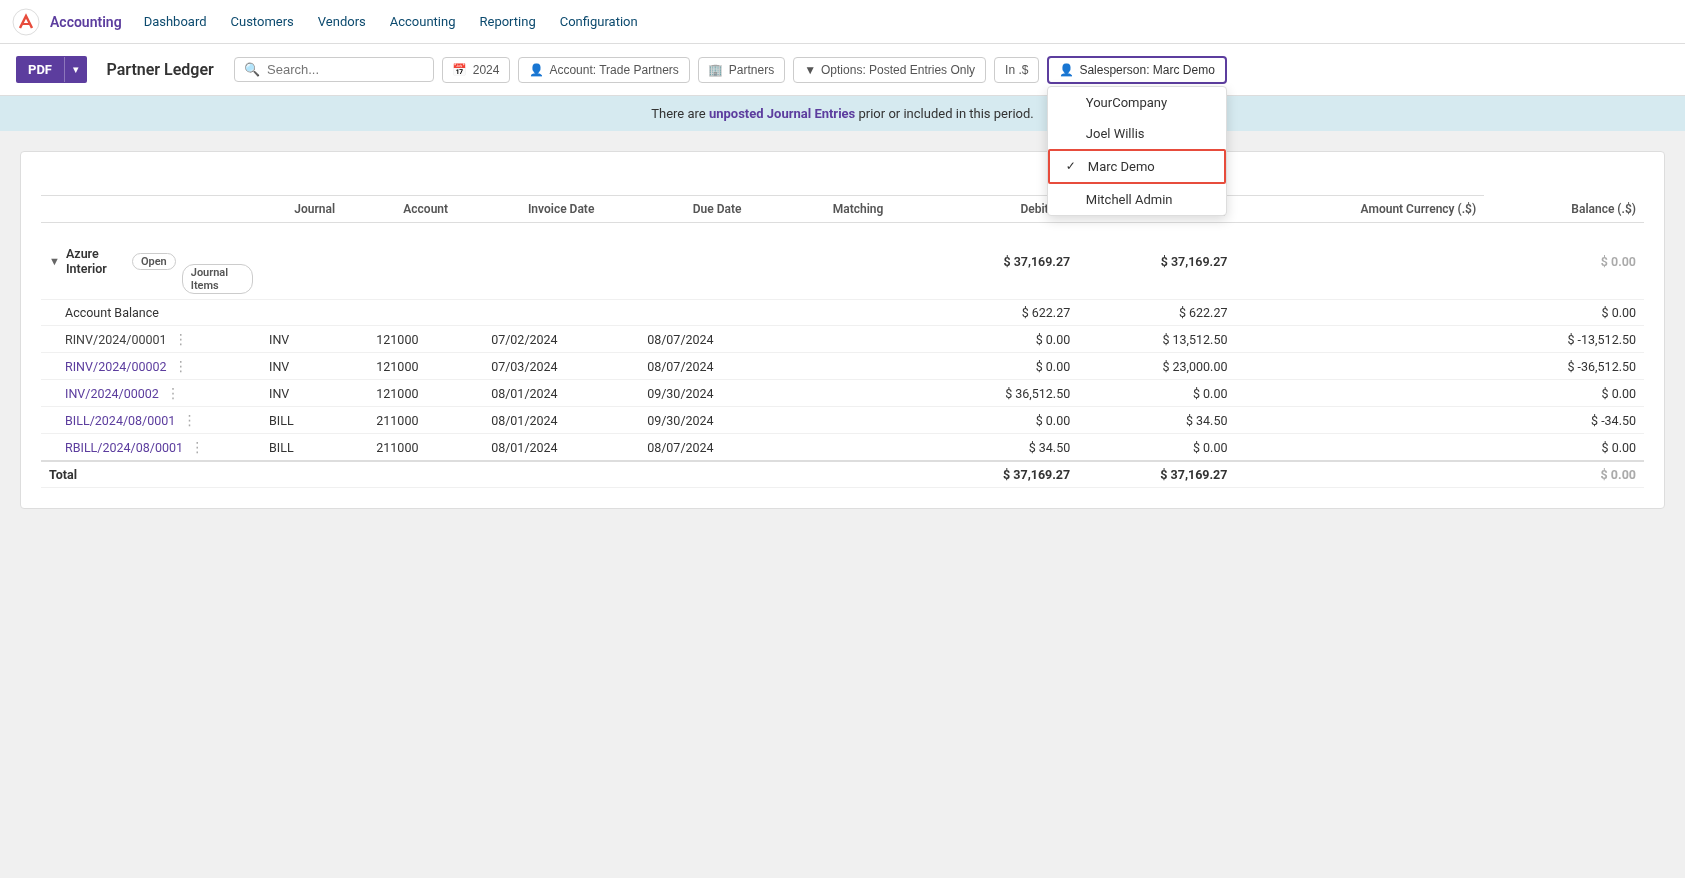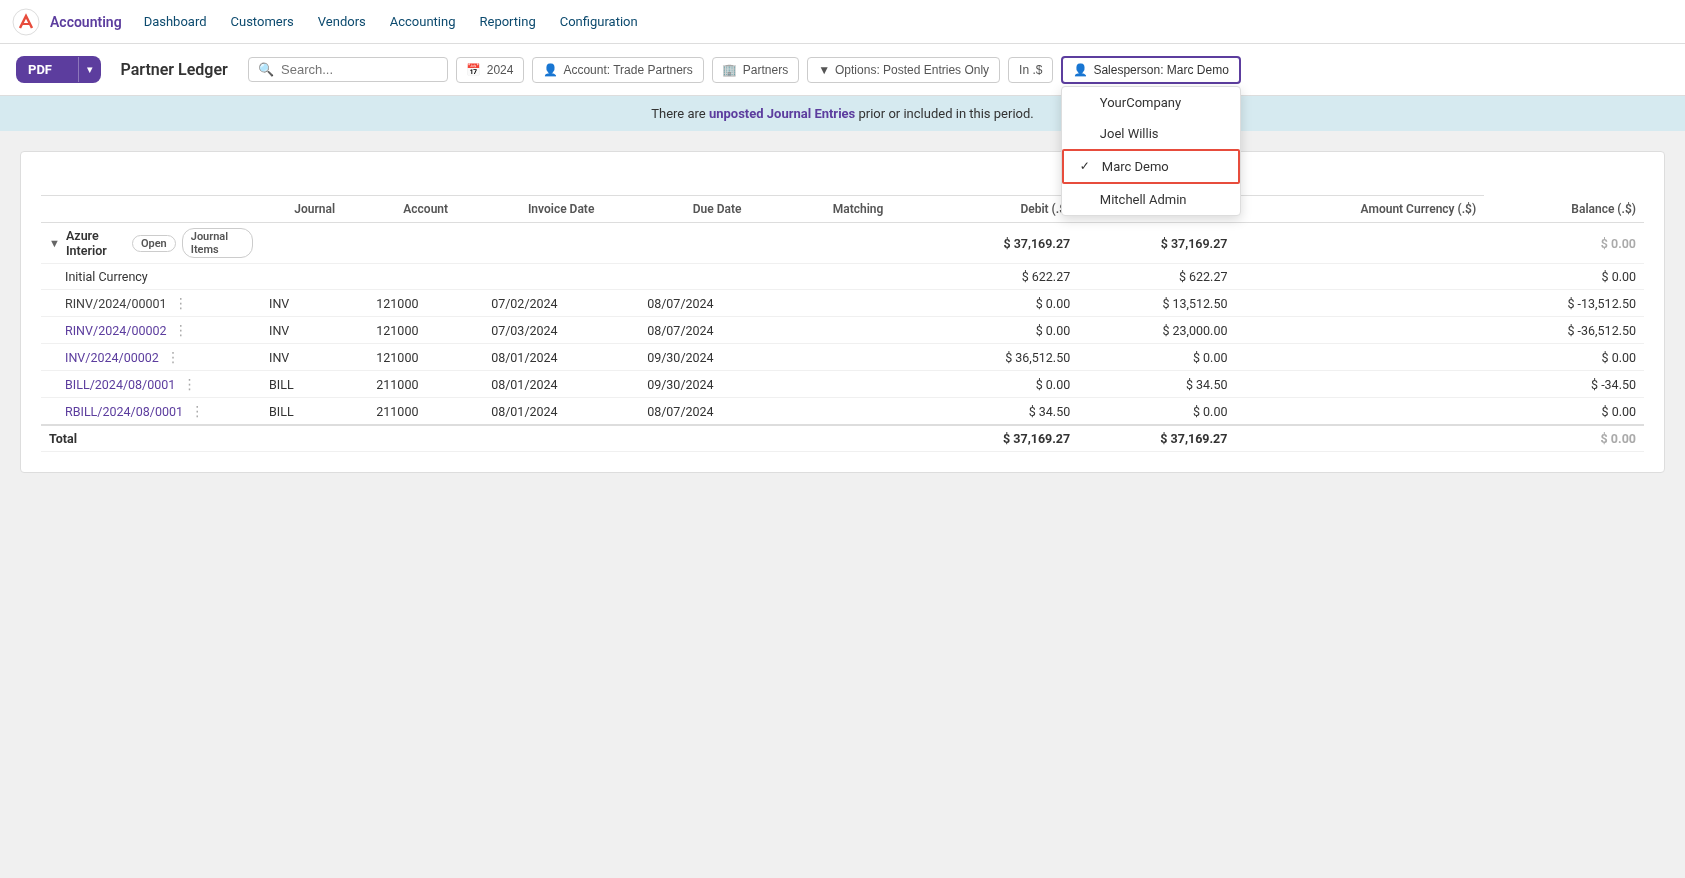--- a/index.html
+++ b/index.html
@@ -12,21 +12,21 @@
     }
     .nav-logo { width: 28px; height: 28px; margin-right: 6px; }
     .nav-app-name { font-weight: 600; font-size: 14px; color: #5c3d9e; margin-right: 8px; }
     .nav-item { font-size: 13px; color: #0c4a6e; padding: 6px 10px; cursor: pointer; border-radius: 4px; }
 
     
     .toolbar {
       display: flex; align-items: center; background: #fff; height: 52px;
       border-bottom: 1px solid #ddd; padding: 0 16px; gap: 8px;
     }
-    .pdf-btn-group { display: flex; align-items: center; background: #5c3d9e; border-radius: 8px; gap: 14px; }
+    .pdf-btn-group { display: flex; align-items: center; background: #5c3d9e; border-radius: 2px; }
     .pdf-btn { color: #fff; font-weight: 700; font-size: 13px; padding: 6px 12px; cursor: pointer; }
     .pdf-chevron { color: #fff; padding: 6px 8px; border-left: 1px solid rgba(255,255,255,0.3); cursor: pointer; font-size: 11px; }
     .page-title { font-size: 16px; font-weight: 600; color: #333; margin: 0 12px; }
     .search-box {
       display: flex; align-items: center; border: 1px solid #ccc; border-radius: 4px;
       padding: 4px 10px; gap: 6px; background: #fff; min-width: 200px;
     }
     .search-icon { color: #999; font-size: 13px; }
     .search-input { border: none; outline: none; font-size: 13px; color: #666; background: transparent; width: 140px; }
     .filter-btn {
@@ -59,21 +59,21 @@
     td.right { text-align: right; }
     .partner-row td { font-weight: 600; }
     .partner-name { display: flex; align-items: center; gap: 6px; }
     .partner-chevron { color: #666; font-size: 11px; }
     .badge {
       display: inline-block; border: 1px solid #ccc; border-radius: 12px;
       padding: 1px 8px; font-size: 11px; color: #555; background: #fff;
     }
     .badge-journal {
       display: inline-block; border: 1px solid #ccc; border-radius: 12px;
-      padding: 1px 8px; font-size: 11px; color: #555; background: #fff; cursor: pointer;
+      padding: 1px 8px; font-size: 11px; color: #555; background: #fff; cursor: pointer; margin-top: 36px;
     }
     .data-row td { color: #333; }
     .text-muted { color: #aaa; }
     .text-red { color: #e74c3c; }
     .total-row td { font-weight: 700; border-top: 2px solid #ddd; }
     .dot-menu { color: #aaa; cursor: pointer; padding: 0 4px; font-size: 14px; }
 
     
     .dropdown-wrapper { position: relative; }
     .dropdown-menu {
@@ -207,21 +207,21 @@
           <td></td>
           <td></td>
           <td></td>
           <td class="right">$ 37,169.27</td>
           <td class="right">$ 37,169.27</td>
           <td class="right"></td>
           <td class="right text-muted">$ 0.00</td>
         </tr>
 
         <tr class="data-row">
-          <td style="padding-left:24px;">Initial Currency</td>
+          <td style="padding-left:24px;">Account Balance</td>
           <td></td>
           <td></td>
           <td></td>
           <td></td>
           <td></td>
           <td class="right">$ 622.27</td>
           <td class="right">$ 622.27</td>
           <td class="right"></td>
           <td class="right text-muted">$ 0.00</td>
         </tr>

